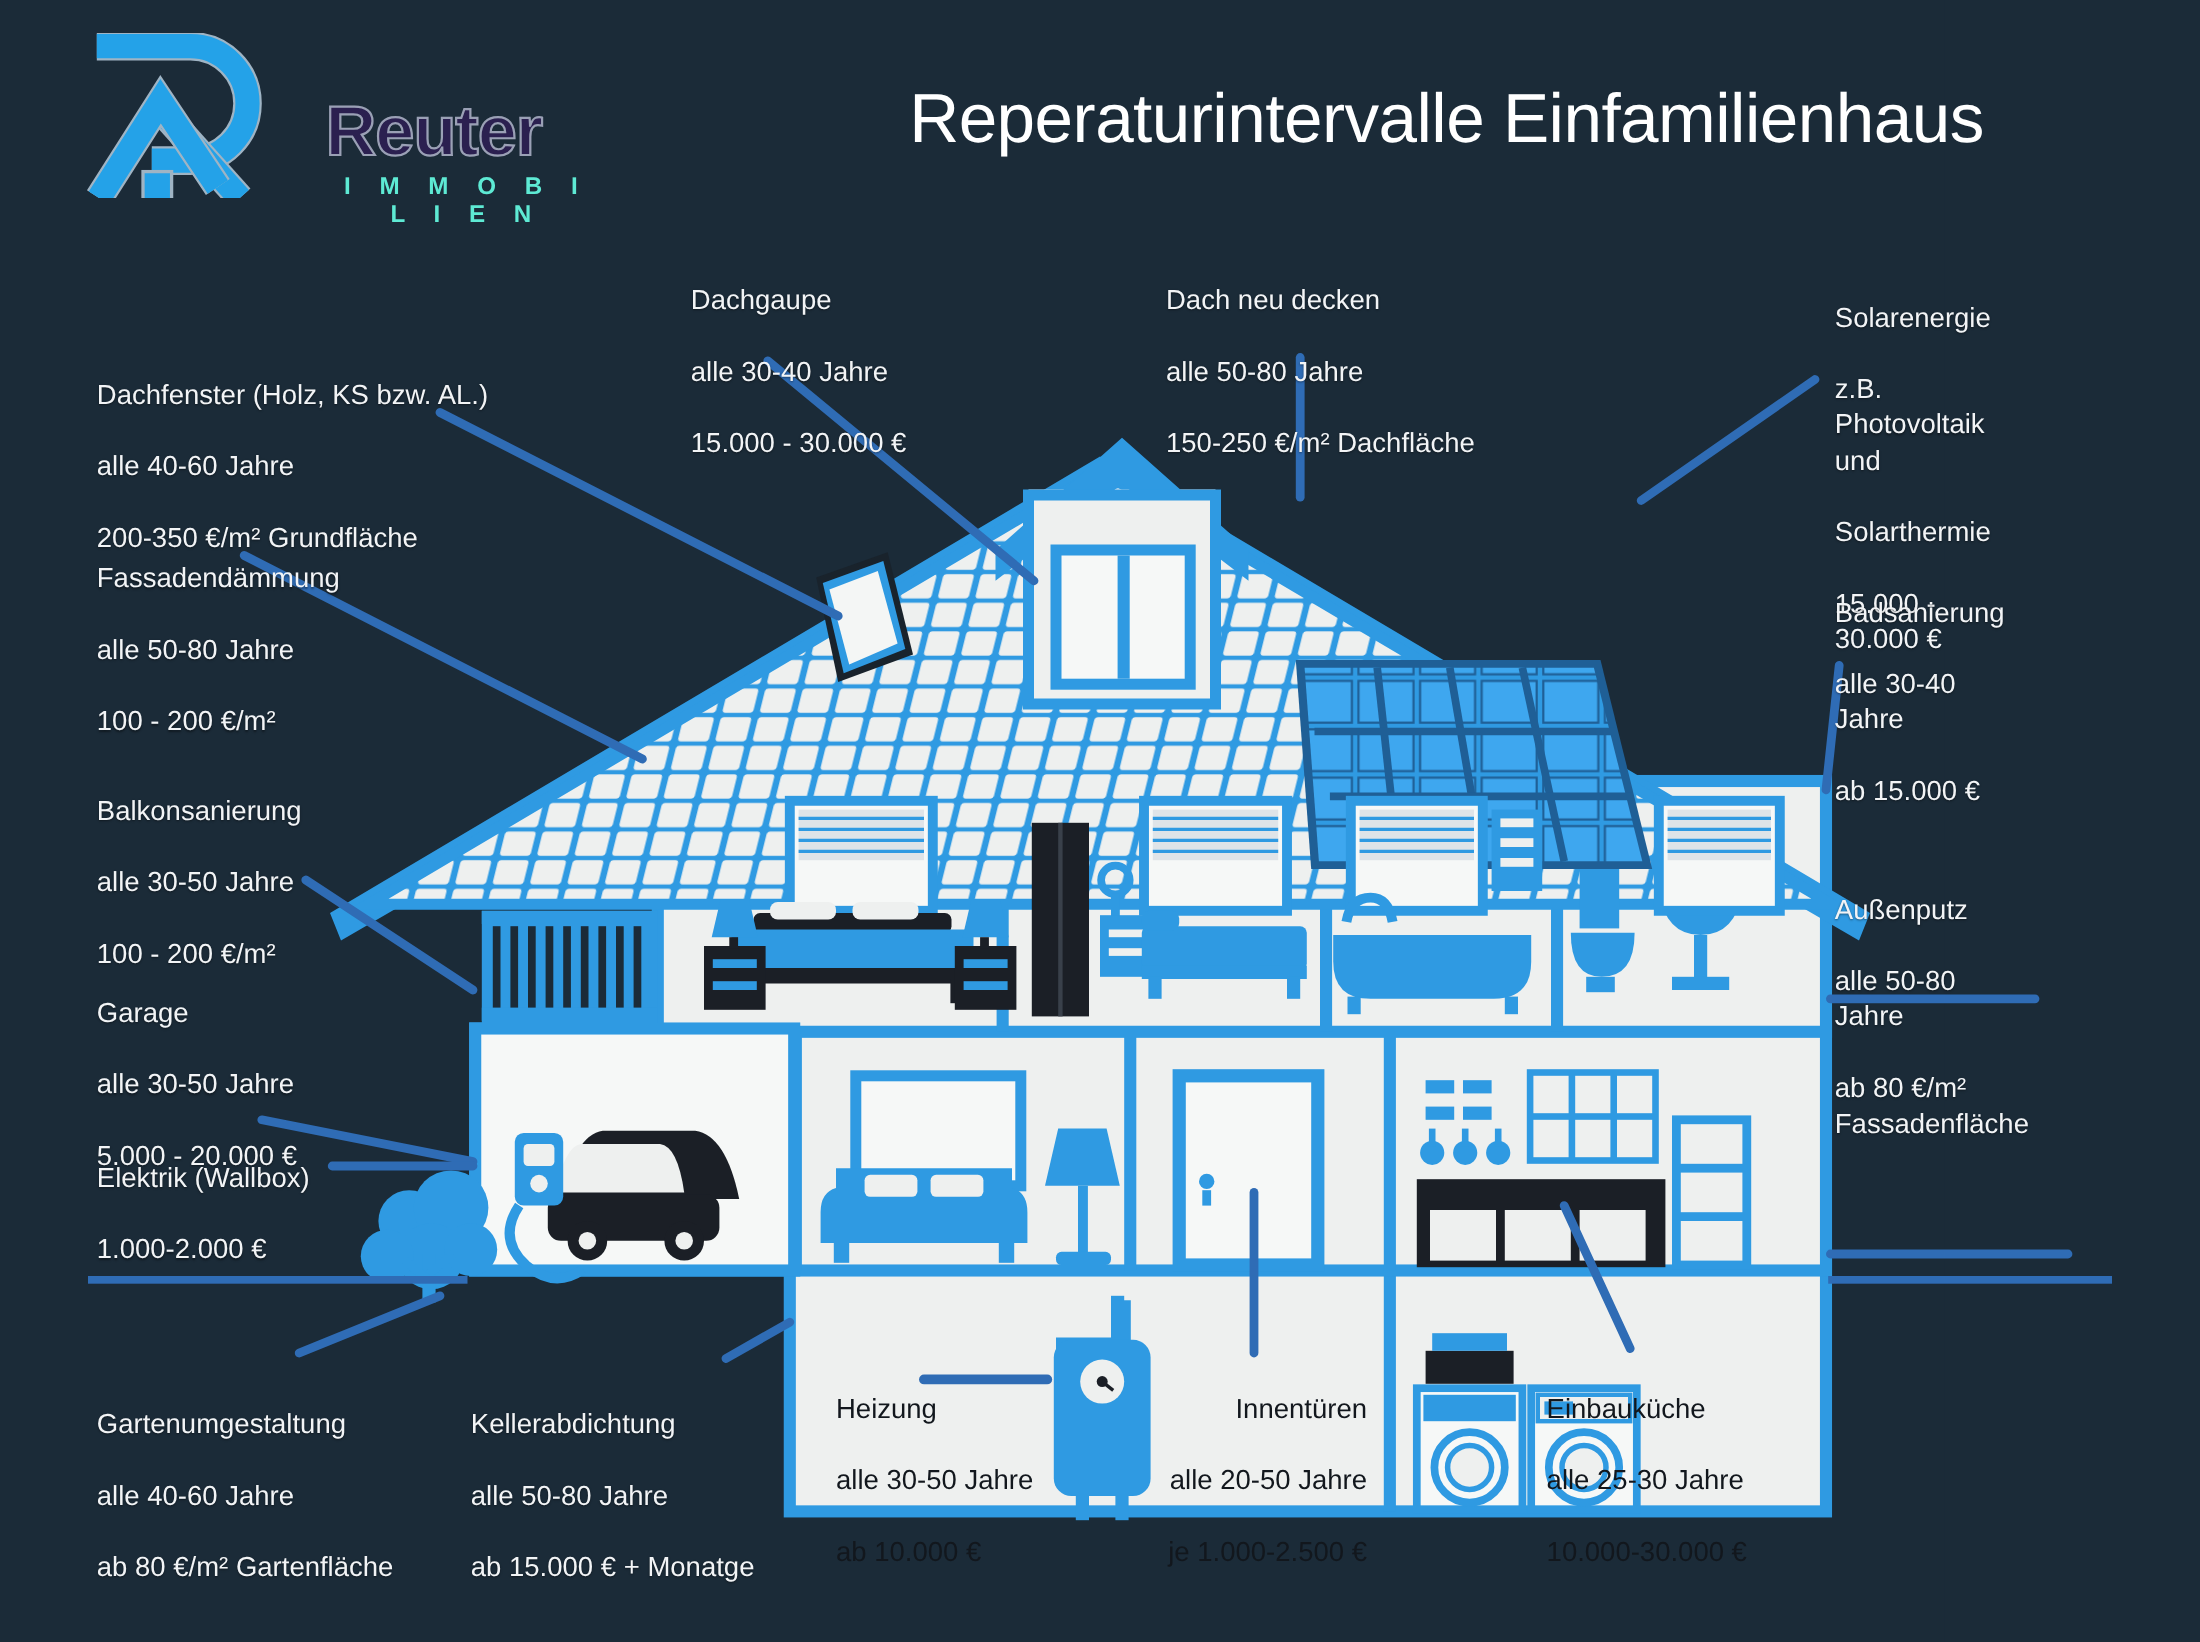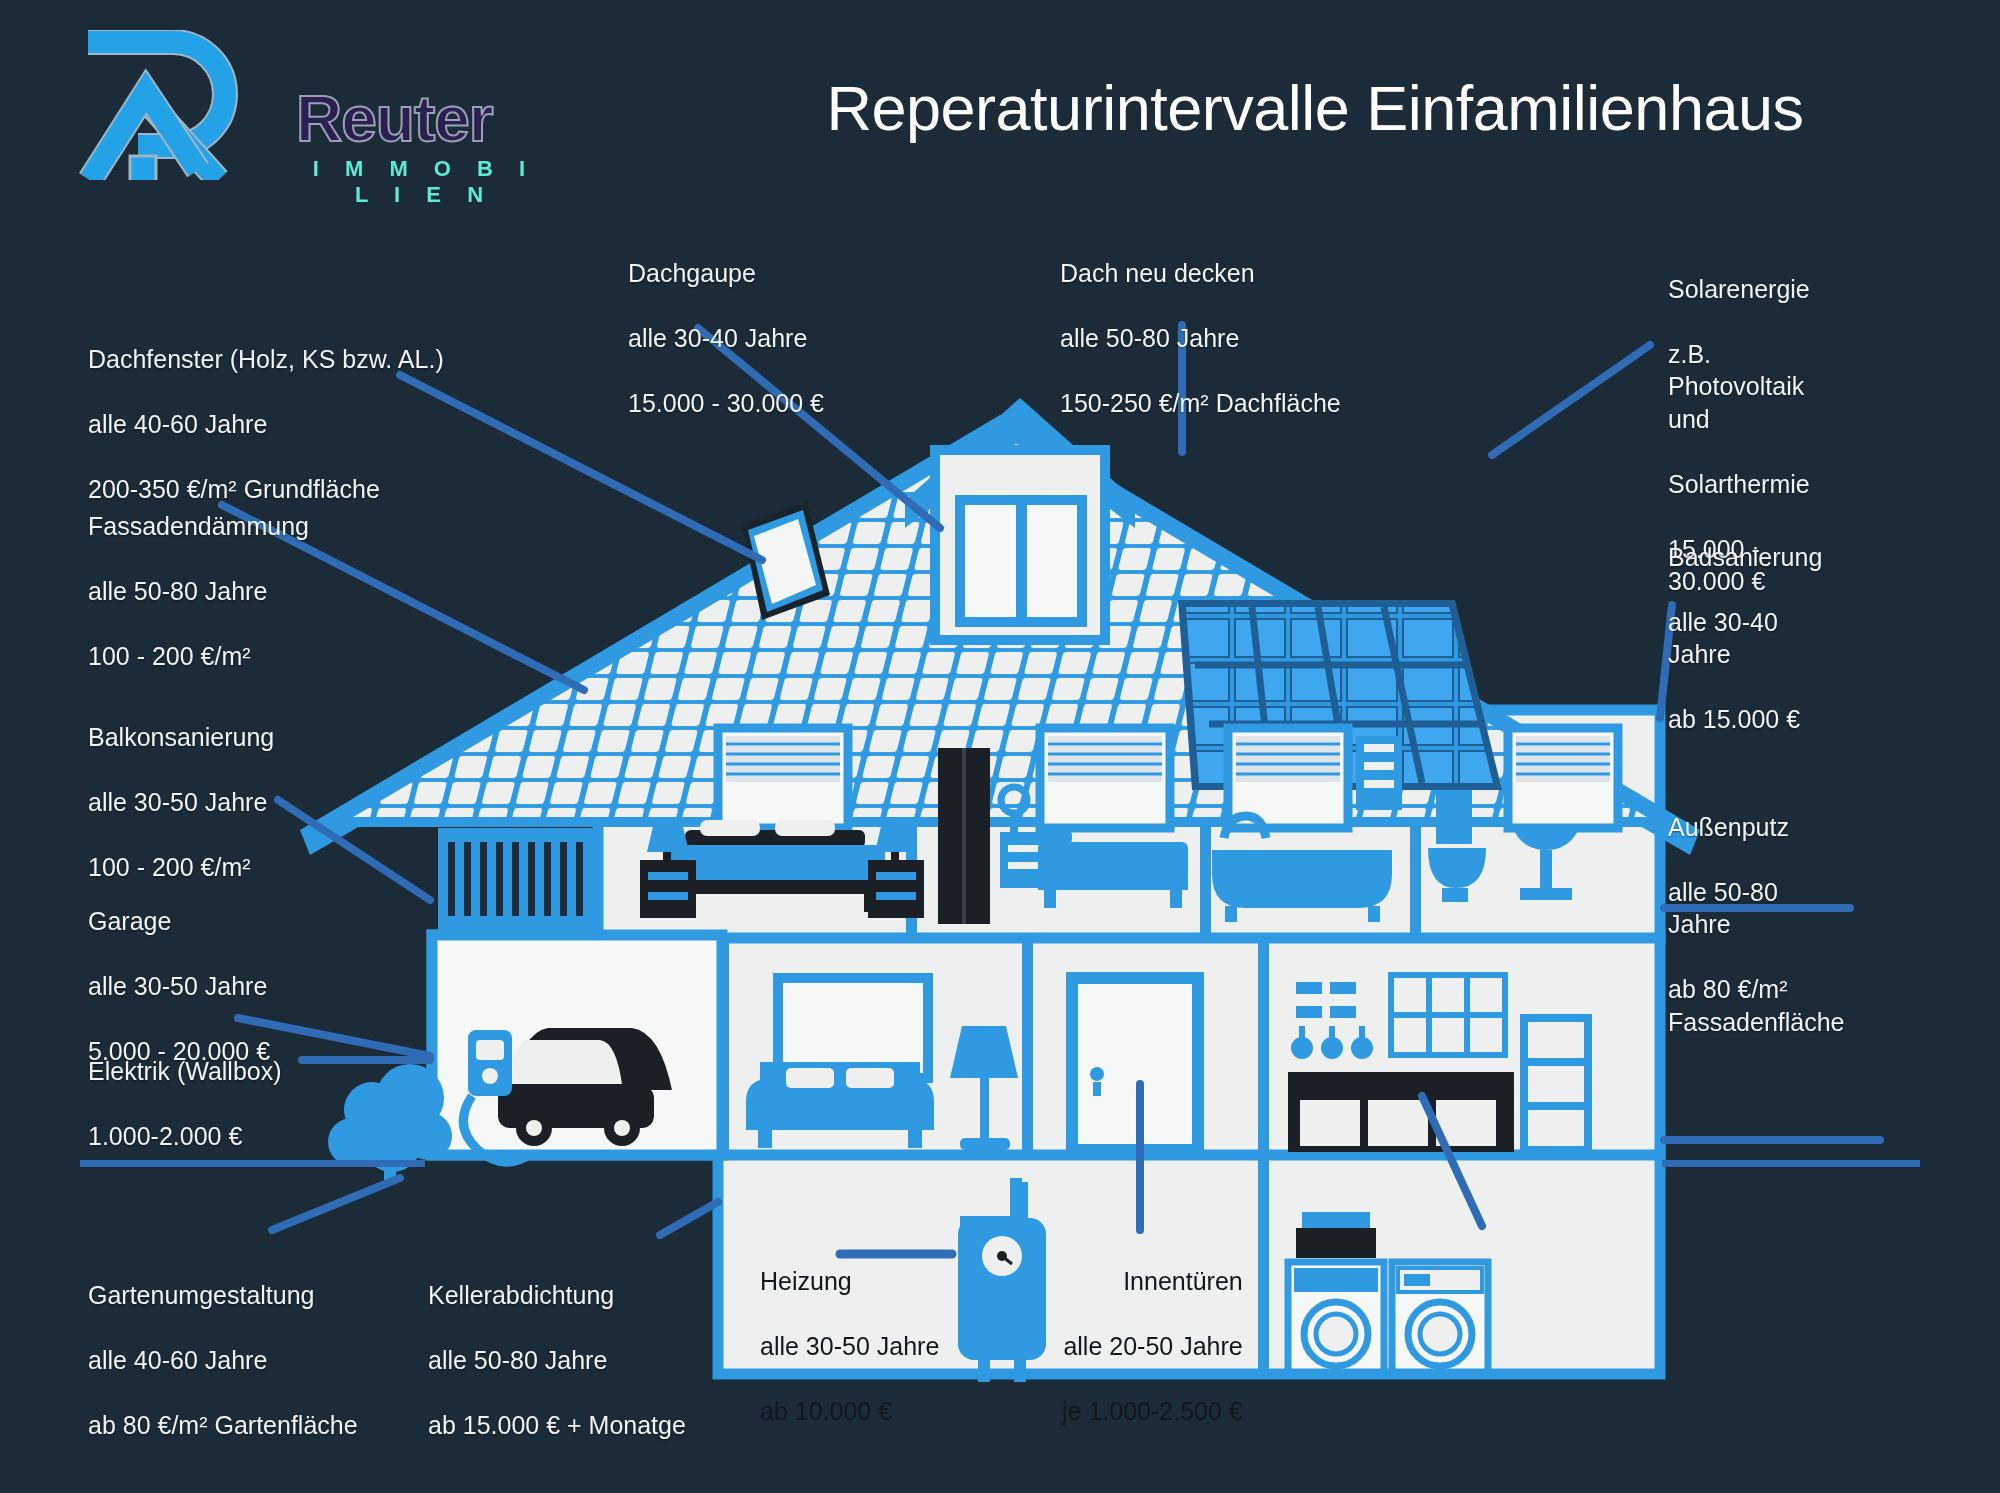--- a/index.html
+++ b/index.html
@@ -507,14 +507,19 @@
     <div>alle 30-50 Jahre</div>
     <div>ab 10.000 €</div>
   </div>
 
   <div class="label dark" style="left:1062px; top:1232px;text-align:right;">
     <div>Innentüren</div>
     <div>alle 20-50 Jahre</div>
     <div>je 1.000-2.500 €</div>
   </div>
 
+  <div class="label dark" style="left:1406px; top:1232px;">
+    <div>Einbauküche</div>
+    <div>alle 25-30 Jahre</div>
+    <div>10.000-30.000 €</div>
+  </div>
 
 </div>
 
 </body></html>

